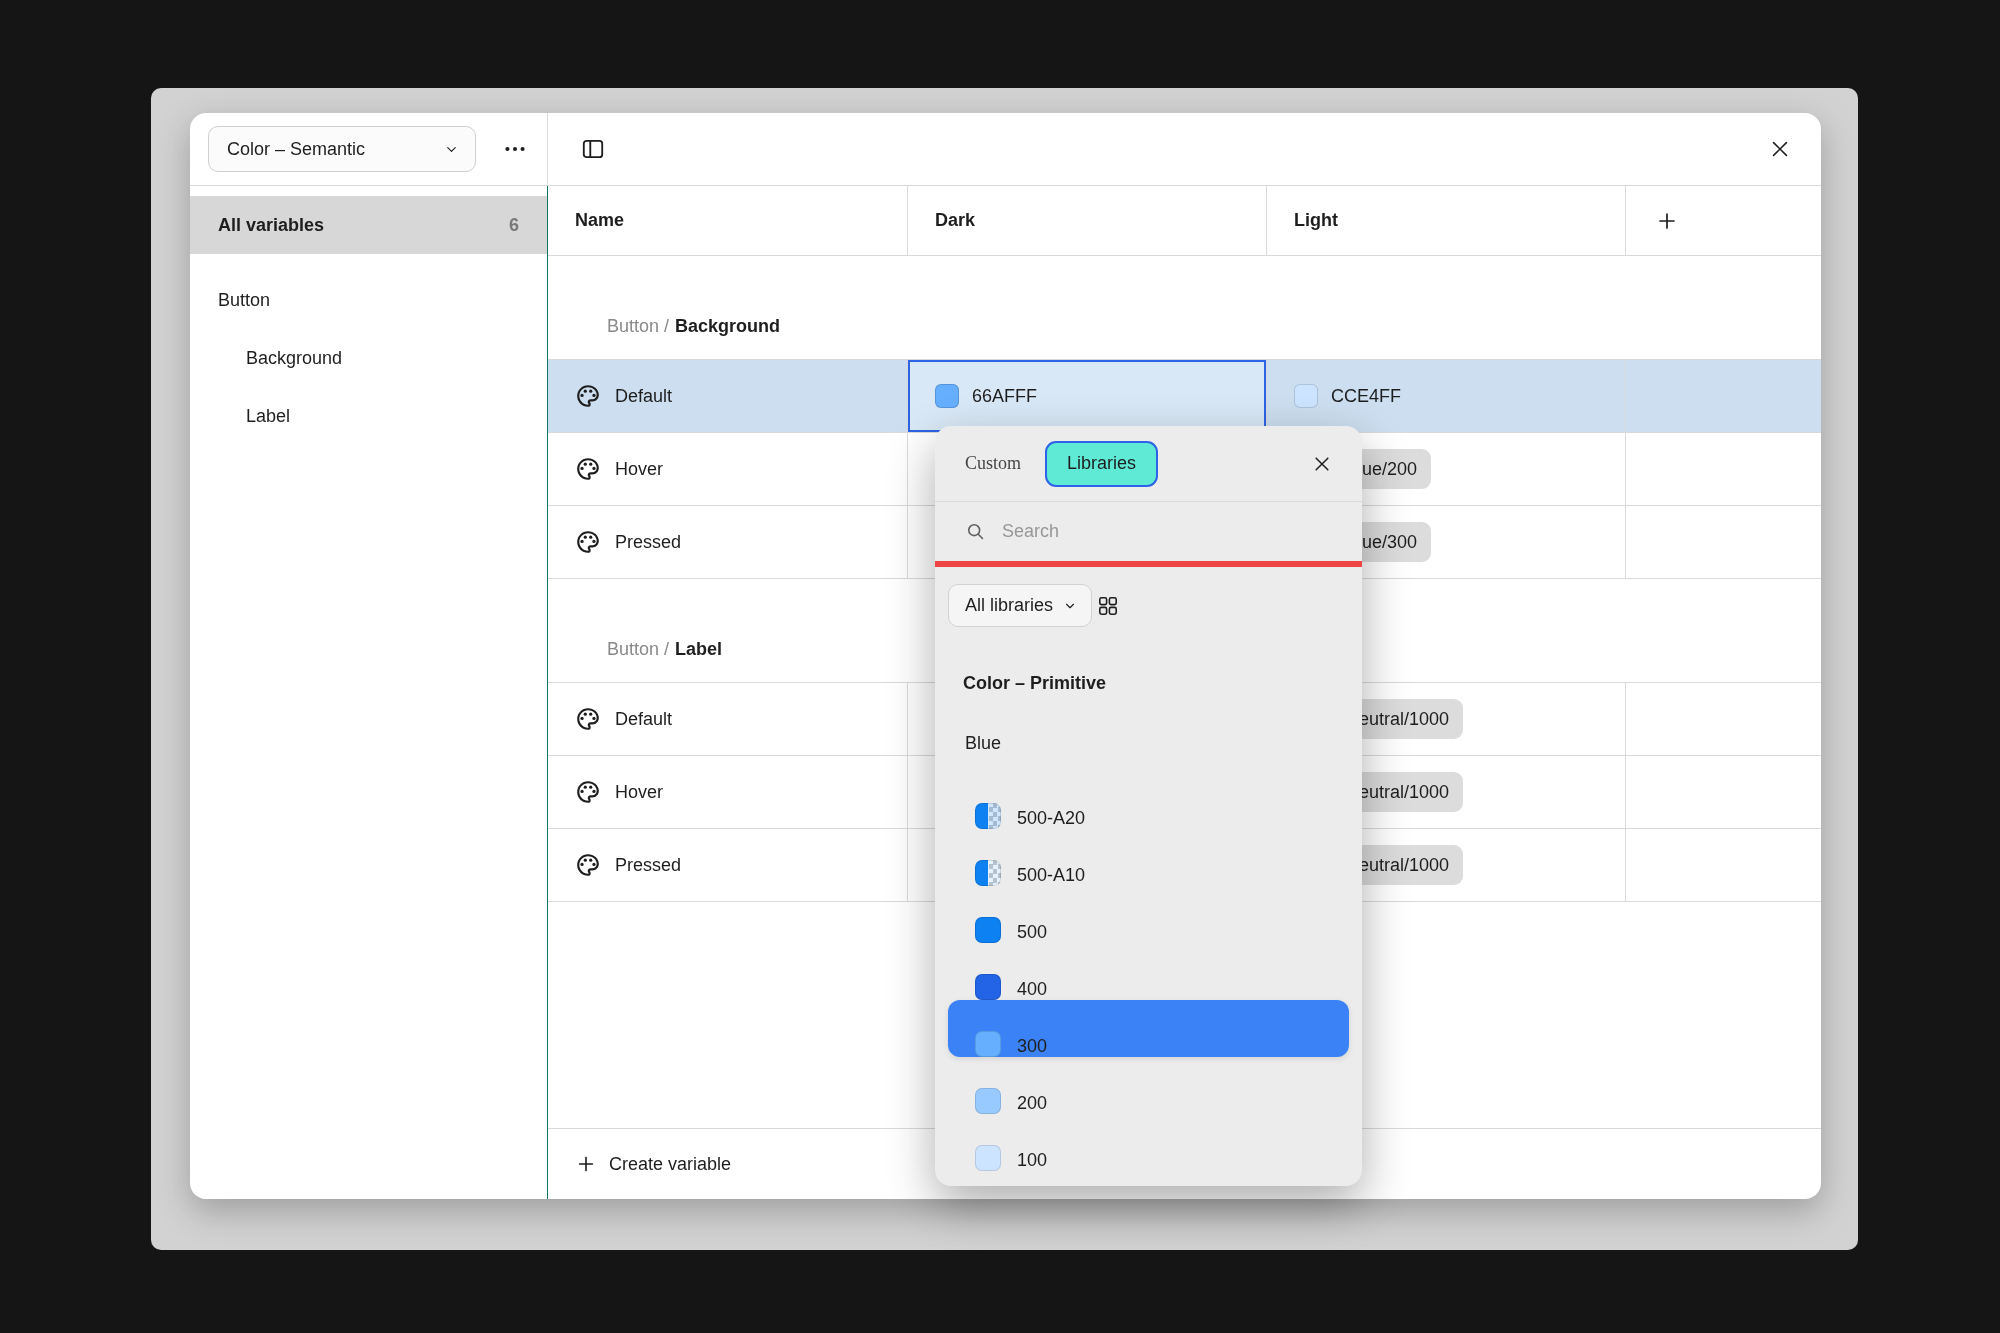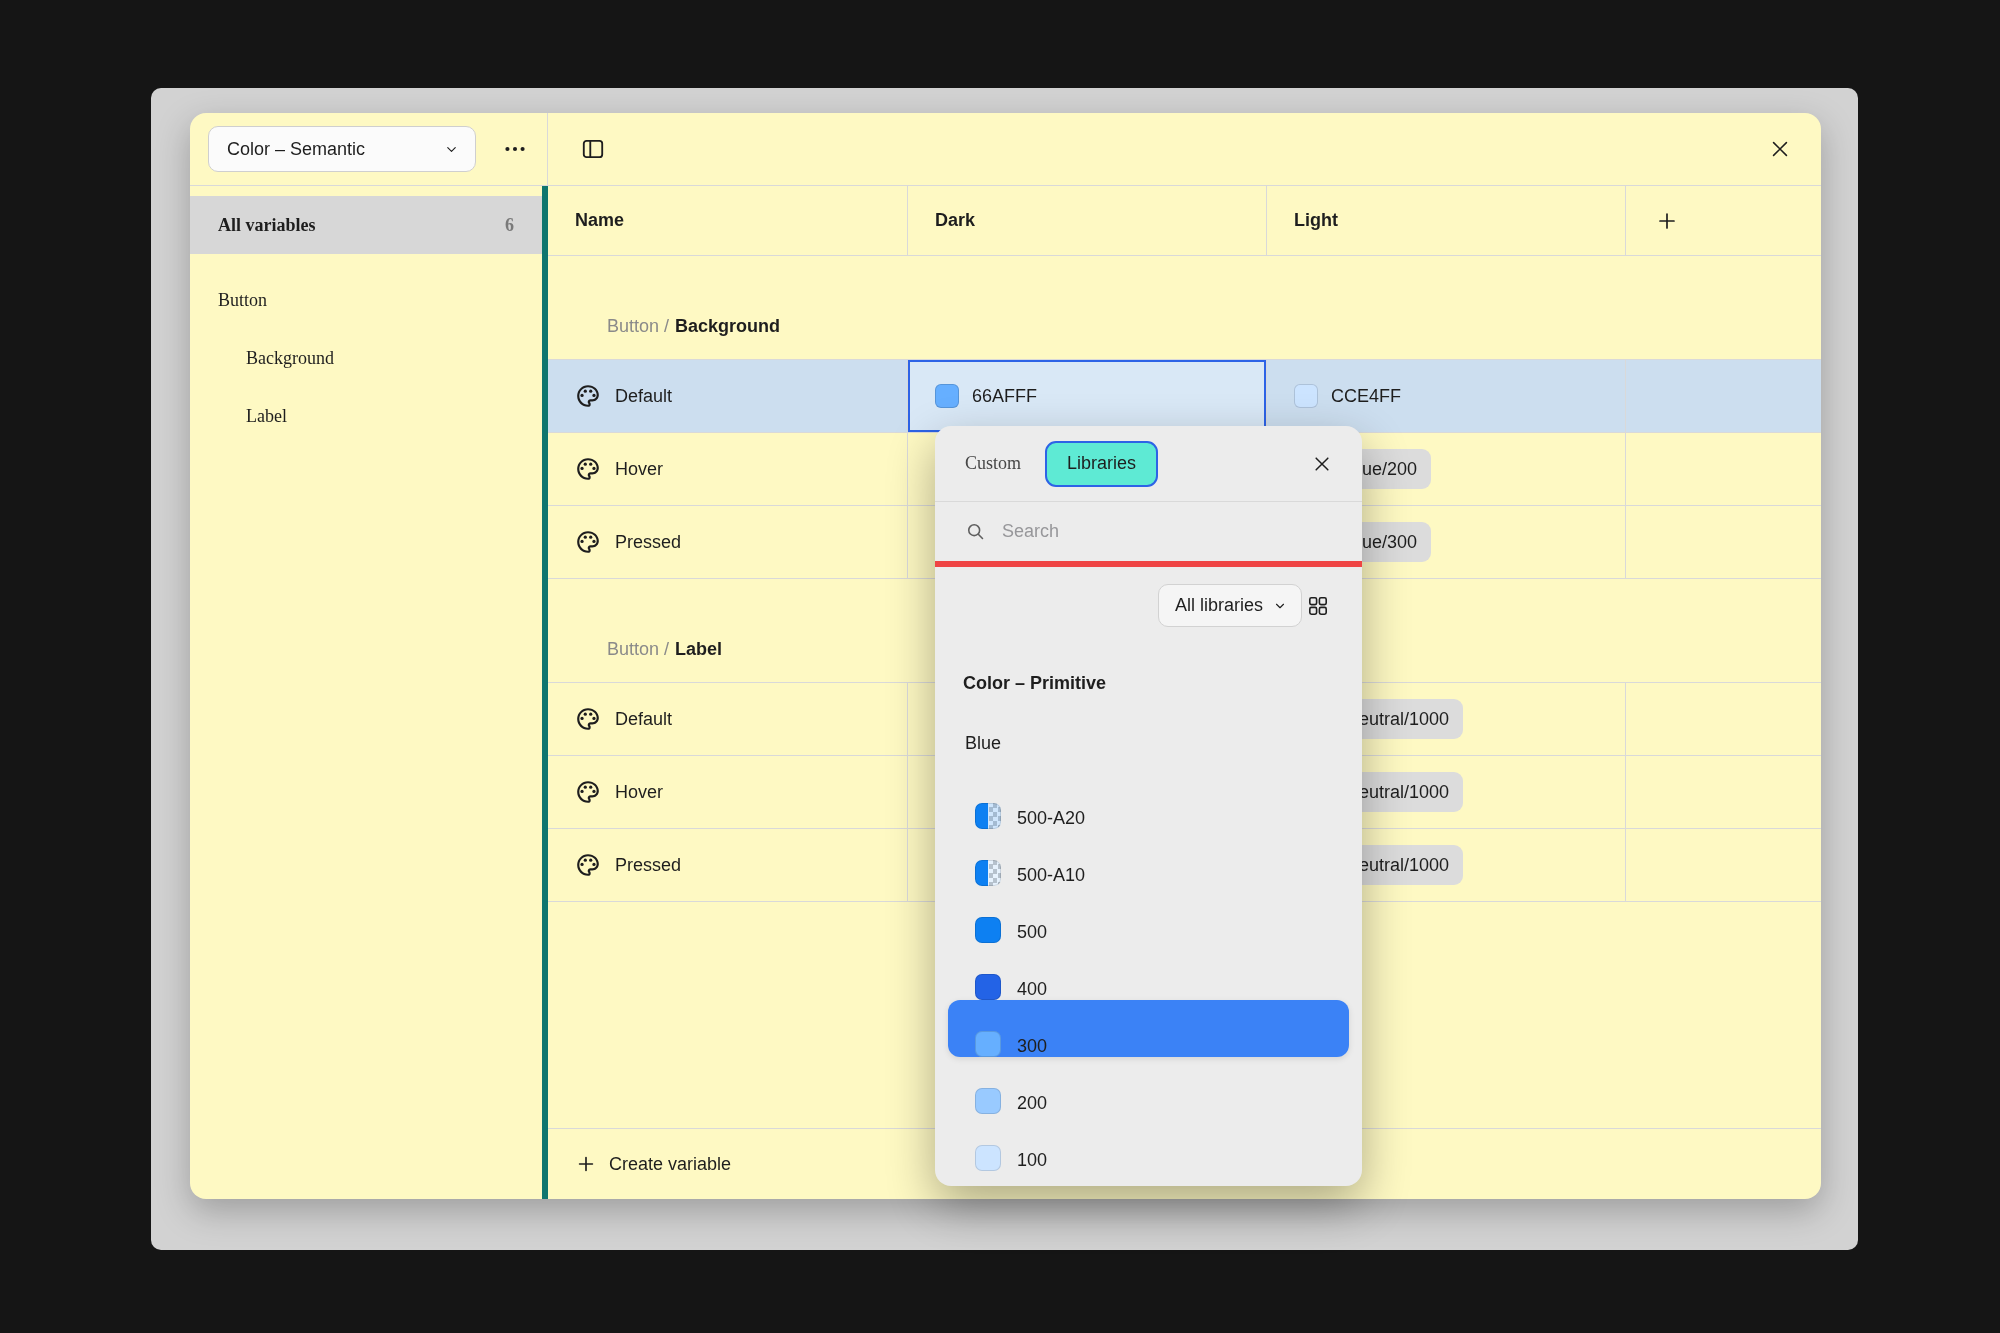--- a/index.html
+++ b/index.html
@@ -13,39 +13,39 @@
   svg { display:block; }
 
   .canvas-backdrop {
     position:absolute; left:151px; top:88px; width:1707px; height:1162px;
     background:#d2d2d2; border-radius:10px;
   }
 
   
   .panel {
     position:absolute; left:190px; top:113px; width:1631px; height:1086px;
-    background:#fef9c3; border-radius:16px; overflow:hidden;
+    background:#ffffff; border-radius:16px; overflow:hidden;
     box-shadow:0 12px 34px rgba(0,0,0,.25);
     display:flex; flex-direction:column; z-index:1;justify-content:space-between;
   }
   .topbar { flex:0 0 73px; display:flex; align-items:stretch; border-bottom:1px solid #d9d9d9; }
   .topbar-left {
     flex:0 0 358px; display:flex; align-items:center; gap:22px;
     padding-left:18px; border-right:1px solid #d9d9d9;
   }
   .collection-dropdown {
     min-width:268px; height:46px; display:flex; align-items:center; justify-content:space-between;
     padding:0 16px 0 18px; background:#fbfbfb; border:1px solid #cfcfcf; border-radius:10px;
     font:inherit; color:#1e1e1e; cursor:default;
   }
   .icon-btn { background:none; border:none; padding:4px; color:#1e1e1e; display:flex; align-items:center; justify-content:center; cursor:default; }
   .topbar-main { flex:1; display:flex; align-items:center; justify-content:space-between; padding:0 26px 0 28px; }
 
   .content { flex:1; display:flex; min-height:0; }
-  .sidebar { flex:0 0 358px; border-right:6px solid #0f766e; padding-top:10px;font-family:Liberation Serif, serif; }
+  .sidebar { flex:0 0 358px; border-right:1px solid #0f766e; padding-top:10px; }
   .side-item { height:58px; display:flex; align-items:center; padding:0 28px; }
   .side-item .count { margin-left:auto; color:#7a7a7a; }
   .side-item.selected { background:#d7d7d7; font-weight:bold; }
   .side-item.first-group { margin-top:17px; }
   .side-item.child { padding-left:56px; }
 
   .main { flex:1; display:flex; flex-direction:column; min-height:0; }
   .thead { display:grid; grid-template-columns:360px 359px 359px 1fr; height:70px; border-bottom:1px solid #d9d9d9; }
   .hcell { display:flex; align-items:center; padding-left:27px; font-weight:bold; }
   .hcell:not(:last-child) { border-right:1px solid #d9d9d9; }
@@ -79,21 +79,21 @@
     display:flex; flex-direction:column;
   }
   .picker-tabs { flex:0 0 76px; display:flex; align-items:center; padding:0 26px 0 30px; border-bottom:1px solid #d9d9d9; }
   .tab-custom { color:#474747; margin-right:24px;font-family:Liberation Serif, serif; }
   .tab-pill { height:46px; display:flex; align-items:center; padding:0 20px; background:#5eead4;
               border:2px solid #2d63e6; border-radius:11px; color:#1e1e1e; }
   .picker-close { margin-left:auto; }
   .picker-search { flex:0 0 65px; display:flex; align-items:center; gap:16px; padding:0 30px; border-bottom:6px solid #ef4444; }
   .search-input { flex:1; border:none; background:transparent; outline:none; font:inherit; color:#1e1e1e; }
   .search-input::placeholder { color:#97979a; }
-  .picker-controls { flex:0 0 77px; display:flex; align-items:center; justify-content:flex-end; padding:0 28px 0 13px; }
+  .picker-controls { flex:0 0 77px; display:flex; align-items:center; justify-content:flex-start; padding:0 28px 0 13px; }
   .lib-filter { height:43px; display:flex; align-items:center; gap:10px; padding:0 14px 0 16px;
                 background:#f5f5f5; border:1px solid #d2d2d2; border-radius:10px; font:inherit; color:#1e1e1e; }
   .section-title { margin:28px 0 0 28px; font-weight:bold; line-height:22px; }
   .swatch-group-label { margin:38px 0 0 30px; line-height:22px; }
   .swatch-list { margin-top:18px; }
   .swatch-row { height:57px; display:flex; align-items:flex-end; gap:16px; padding-left:27px; margin:0 13px; border-radius:12px; }
   .swatch-row.active { background:#3b82f6; box-shadow:0 2px 6px rgba(0,0,0,.10); }
   .psw26 { width:26px; height:26px; border-radius:7px; flex:0 0 26px;
            background-color:var(--sw); box-shadow:inset 0 0 0 1px rgba(0,0,0,.12); }
   .psw26.alpha {

